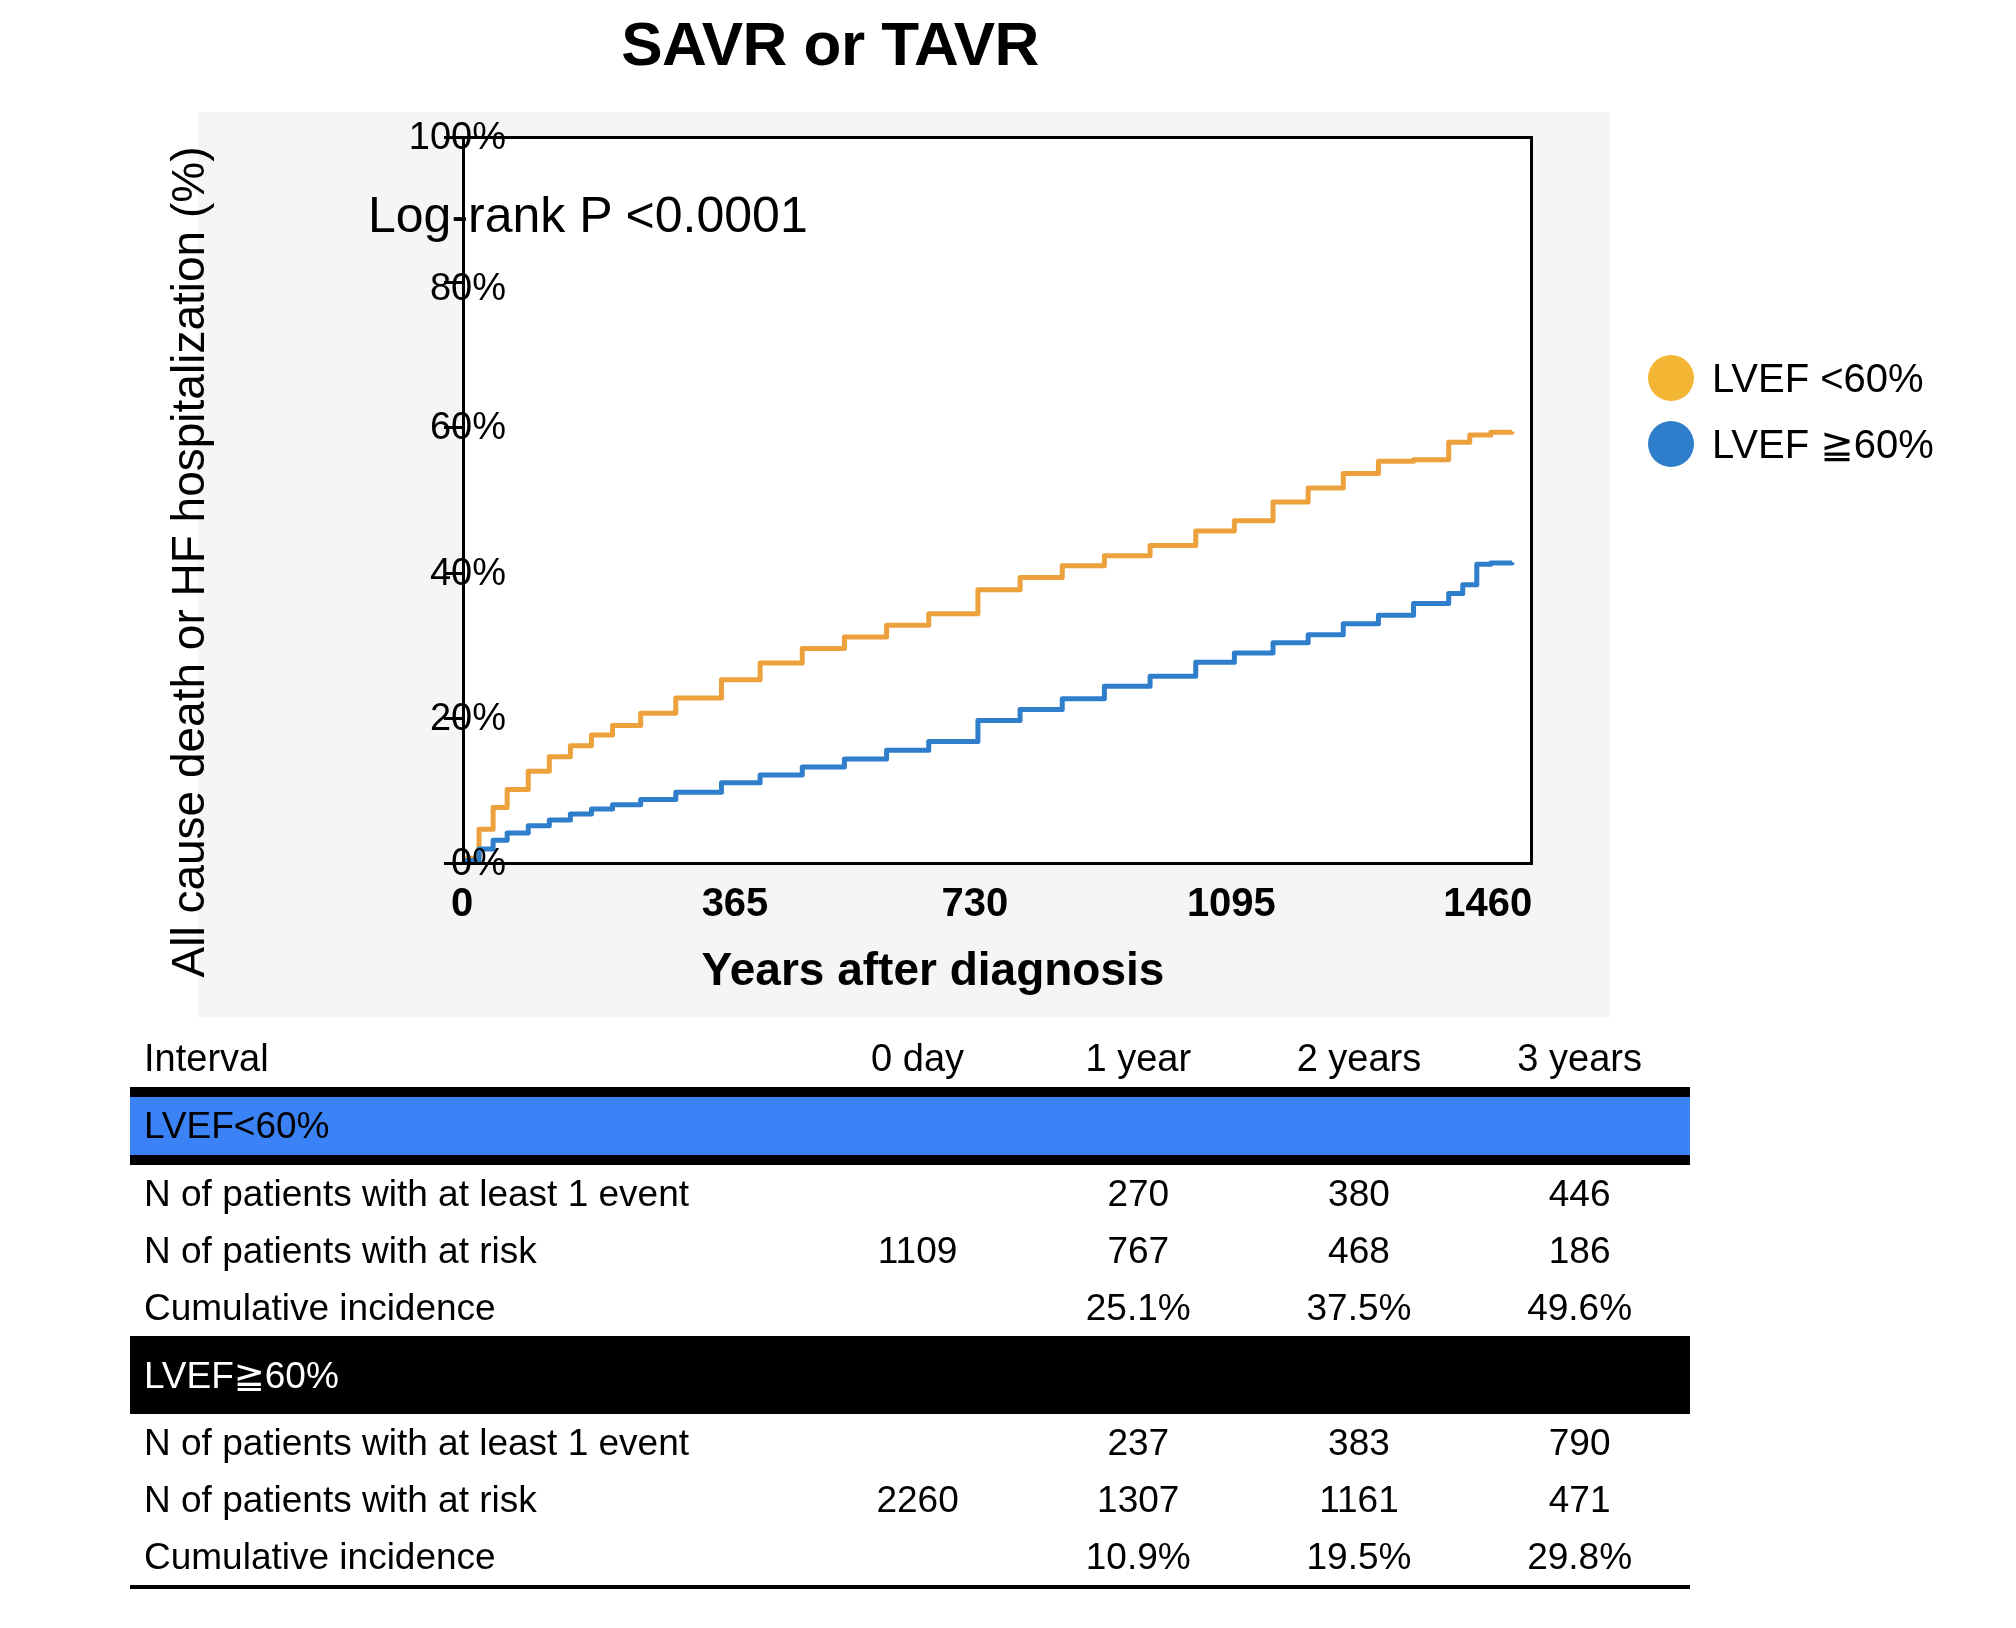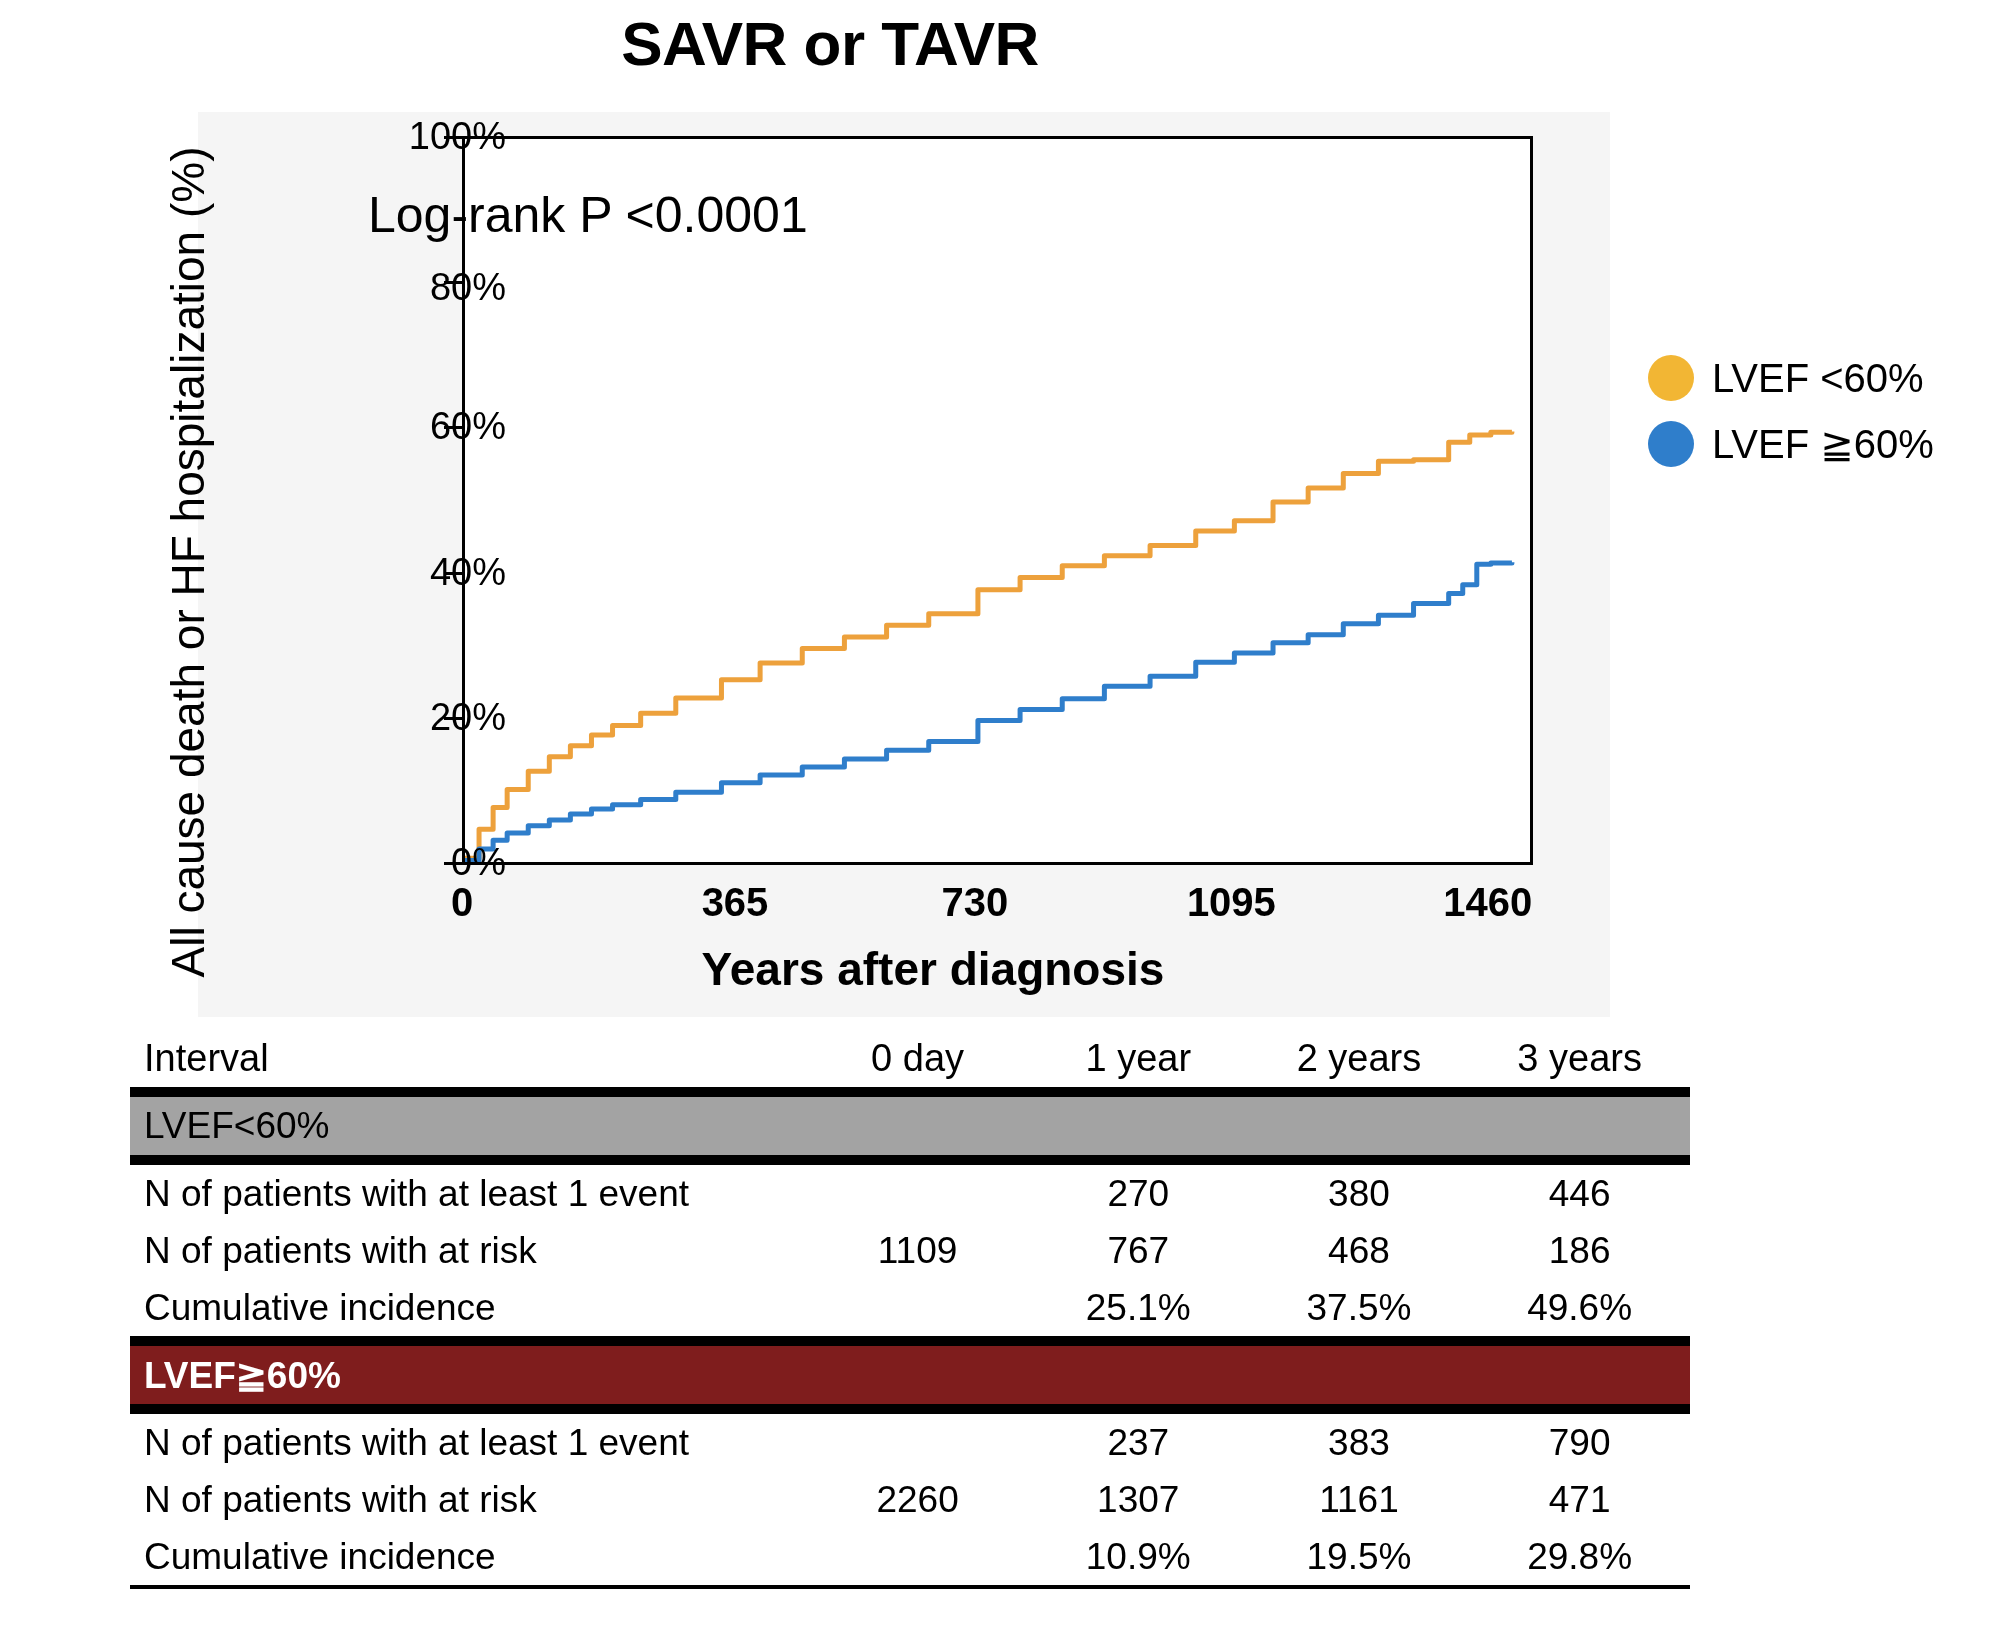--- a/index.html
+++ b/index.html
@@ -248,21 +248,21 @@
           <td class="col-label">Interval</td>
           <td class="col-num">0 day</td>
           <td class="col-num">1 year</td>
           <td class="col-num">2 years</td>
           <td class="col-num">3 years</td>
         </tr>
         <tr class="rule-row">
           <td colspan="5"></td>
         </tr>
         <tr class="band band-yellow">
-          <td colspan="5" style="background: #a3a3a3; color: rgb(0, 0, 0);">LVEF&lt;60%</td>
+          <td colspan="5" style="background: #3b82f6; color: rgb(0, 0, 0);">LVEF&lt;60%</td>
         </tr>
         <tr class="rule-row">
           <td colspan="5"></td>
         </tr>
         <tr>
           <td class="col-label">N of patients with at least 1 event</td>
           <td class="col-num"></td>
           <td class="col-num">270</td>
           <td class="col-num">380</td>
           <td class="col-num">446</td>
@@ -278,21 +278,21 @@
           <td class="col-label">Cumulative incidence</td>
           <td class="col-num"></td>
           <td class="col-num">25.1%</td>
           <td class="col-num">37.5%</td>
           <td class="col-num">49.6%</td>
         </tr>
         <tr class="rule-row">
           <td colspan="5"></td>
         </tr>
         <tr class="band band-blue">
-          <td colspan="5" style="background: #7f1d1d; color: rgb(255, 255, 255); font-weight: bold;">LVEF≧60%</td>
+          <td colspan="5" style="background: #000000; color: rgb(255, 255, 255);">LVEF≧60%</td>
         </tr>
         <tr class="rule-row">
           <td colspan="5"></td>
         </tr>
         <tr>
           <td class="col-label">N of patients with at least 1 event</td>
           <td class="col-num"></td>
           <td class="col-num">237</td>
           <td class="col-num">383</td>
           <td class="col-num">790</td>

